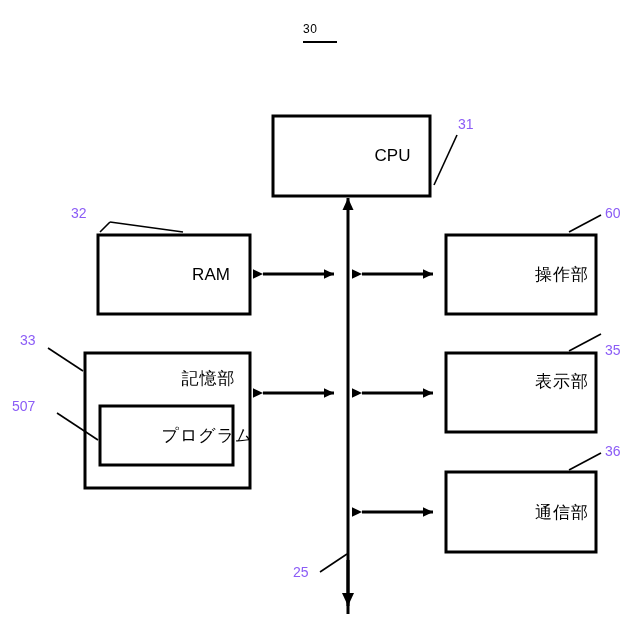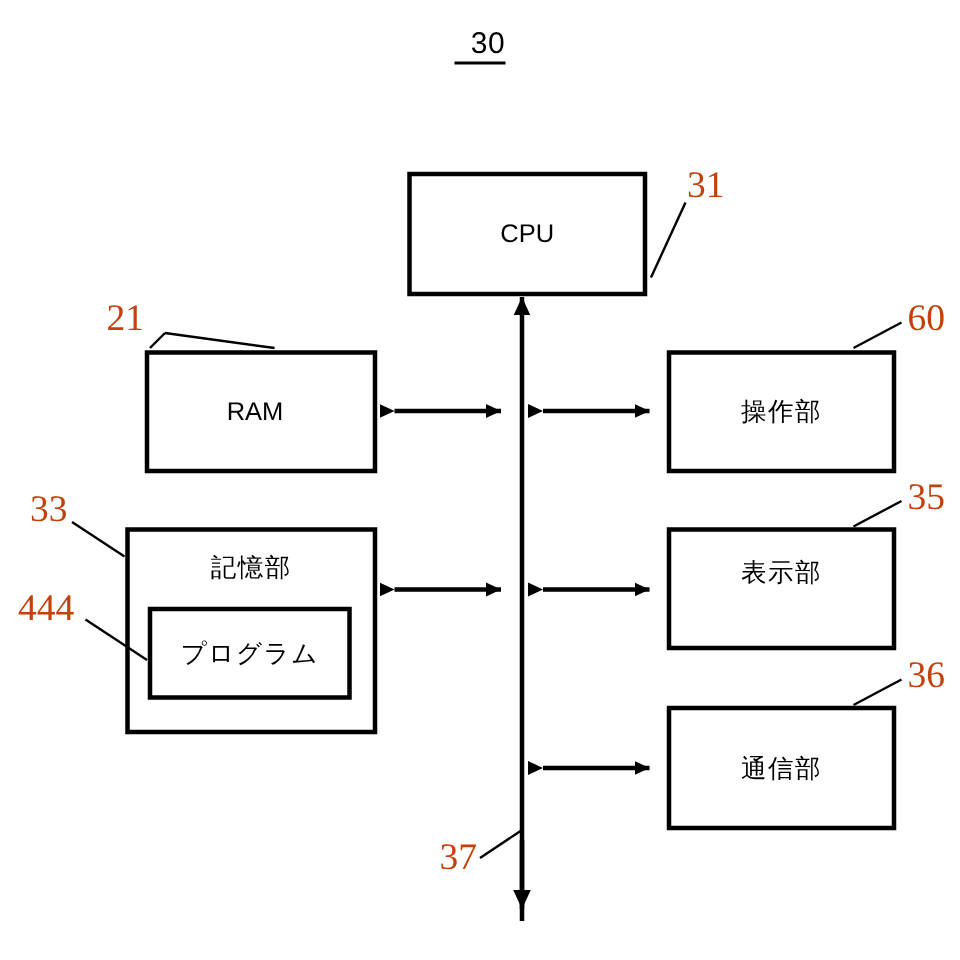--- a/index.html
+++ b/index.html
@@ -17,50 +17,50 @@
   }
   #figure svg {
     position: absolute;
     top: 0;
     left: 0;
     width: 640px;
     height: 640px;
   }
   .fig-title {
     position: absolute;
-    font-size: 20px;
+    font-size: 12px;
     color: #000000;
     letter-spacing: 0.5px;
-    text-align: right;
+    text-align: left;
     border-bottom: 2px solid #000000;
     padding-bottom: 1px;
     line-height: 22px;
   }
   .box-label {
     position: absolute;
     display: flex;
     align-items: center;
     justify-content: center;
     font-size: 17px;
     color: #000000;
     text-align: center;
     white-space: nowrap;
+    margin-left: 41px;
   }
   .box-label.jp {
     font-family: "DejaVu Sans", "Liberation Sans", sans-serif;
     font-size: 17px;
     letter-spacing: 1px;
   }
   .ref-num {
     position: absolute;
-    font-size: 25px;
-    color: #c2410c;
+    font-size: 14px;
+    color: #8b5cf6;
     white-space: nowrap;
     line-height: 20px;
-    font-family: Liberation Serif, serif;
   }
 </style>
 </head>
 <body>
 
 <div id="figure">
 
   <svg viewBox="0 0 640 640" xmlns="http://www.w3.org/2000/svg">
     <defs>
       <marker id="arrowR" markerWidth="11" markerHeight="11" refX="10" refY="5.5" orient="auto" markerUnits="userSpaceOnUse">
@@ -140,32 +140,32 @@
       <line x1="320" y1="572" x2="347" y2="554" stroke="#000000" stroke-width="1.6"></line>
     </g>
   </svg>
 
   <div class="fig-title" style="left:303px; top:18px; width:34px;">30</div>
 
   <div class="box-label" style="left:273px; top:116px; width:157px; height:80px;">CPU</div>
   <div class="ref-num" style="left:458px; top:114px;">31</div>
 
   <div class="box-label" style="left:98px; top:235px; width:144px; height:79px;">RAM</div>
-  <div class="ref-num" style="left:71px; top:203px;">21</div>
+  <div class="ref-num" style="left:71px; top:203px;">32</div>
 
   <div class="box-label jp" style="left:85px; top:362px; width:165px; height:32px;">記憶部</div>
   <div class="ref-num" style="left:20px; top:330px;">33</div>
 
   <div class="box-label jp" style="left:100px; top:406px; width:133px; height:59px;font-family:Liberation Mono, monospace;">プログラム</div>
-  <div class="ref-num" style="left:12px; top:396px;">444</div>
+  <div class="ref-num" style="left:12px; top:396px;">507</div>
 
   <div class="box-label jp" style="left:446px; top:235px; width:150px; height:79px;">操作部</div>
   <div class="ref-num" style="left:605px; top:203px;">60</div>
 
   <div class="box-label jp" style="left:446px; top:353px; width:150px; height:56px;">表示部</div>
-  <div class="ref-num" style="left:605px; top:322px;">35</div>
+  <div class="ref-num" style="left:605px; top:340px;">35</div>
 
   <div class="box-label jp" style="left:446px; top:472px; width:150px; height:80px;">通信部</div>
   <div class="ref-num" style="left:605px; top:441px;">36</div>
 
-  <div class="ref-num" style="left:293px; top:562px;">37</div>
+  <div class="ref-num" style="left:293px; top:562px;">25</div>
 
 </div>
 
 </body></html>

